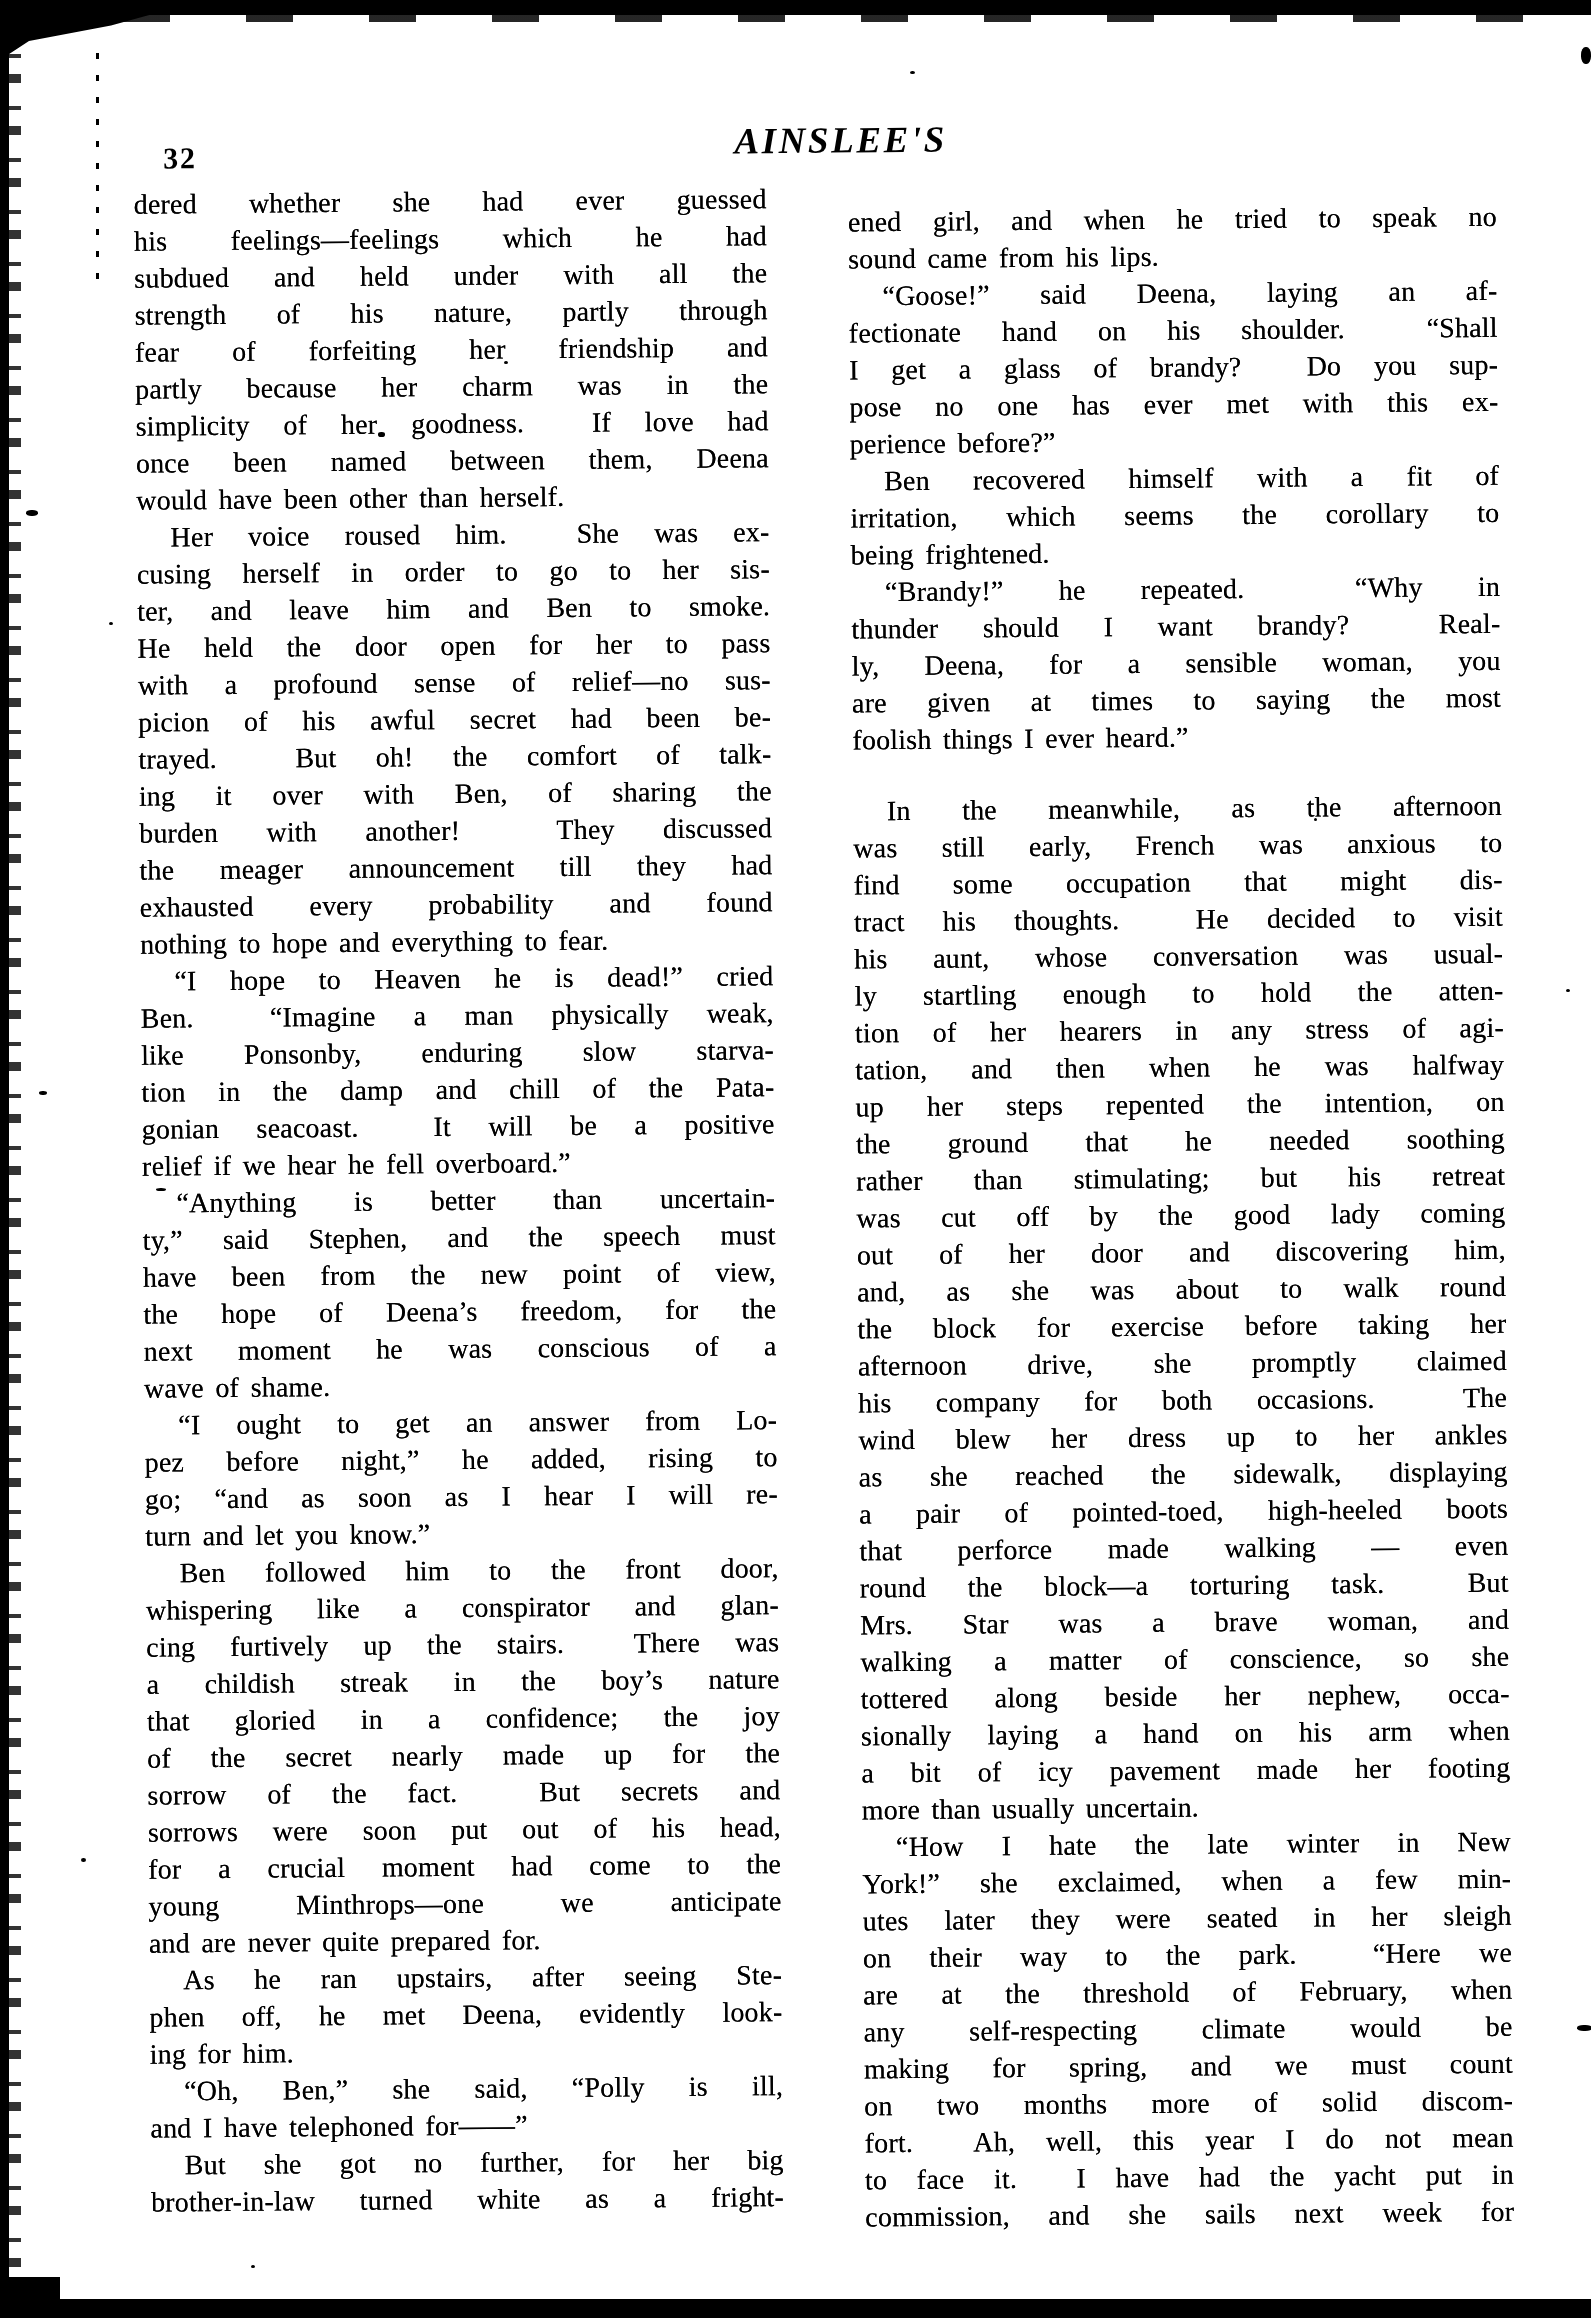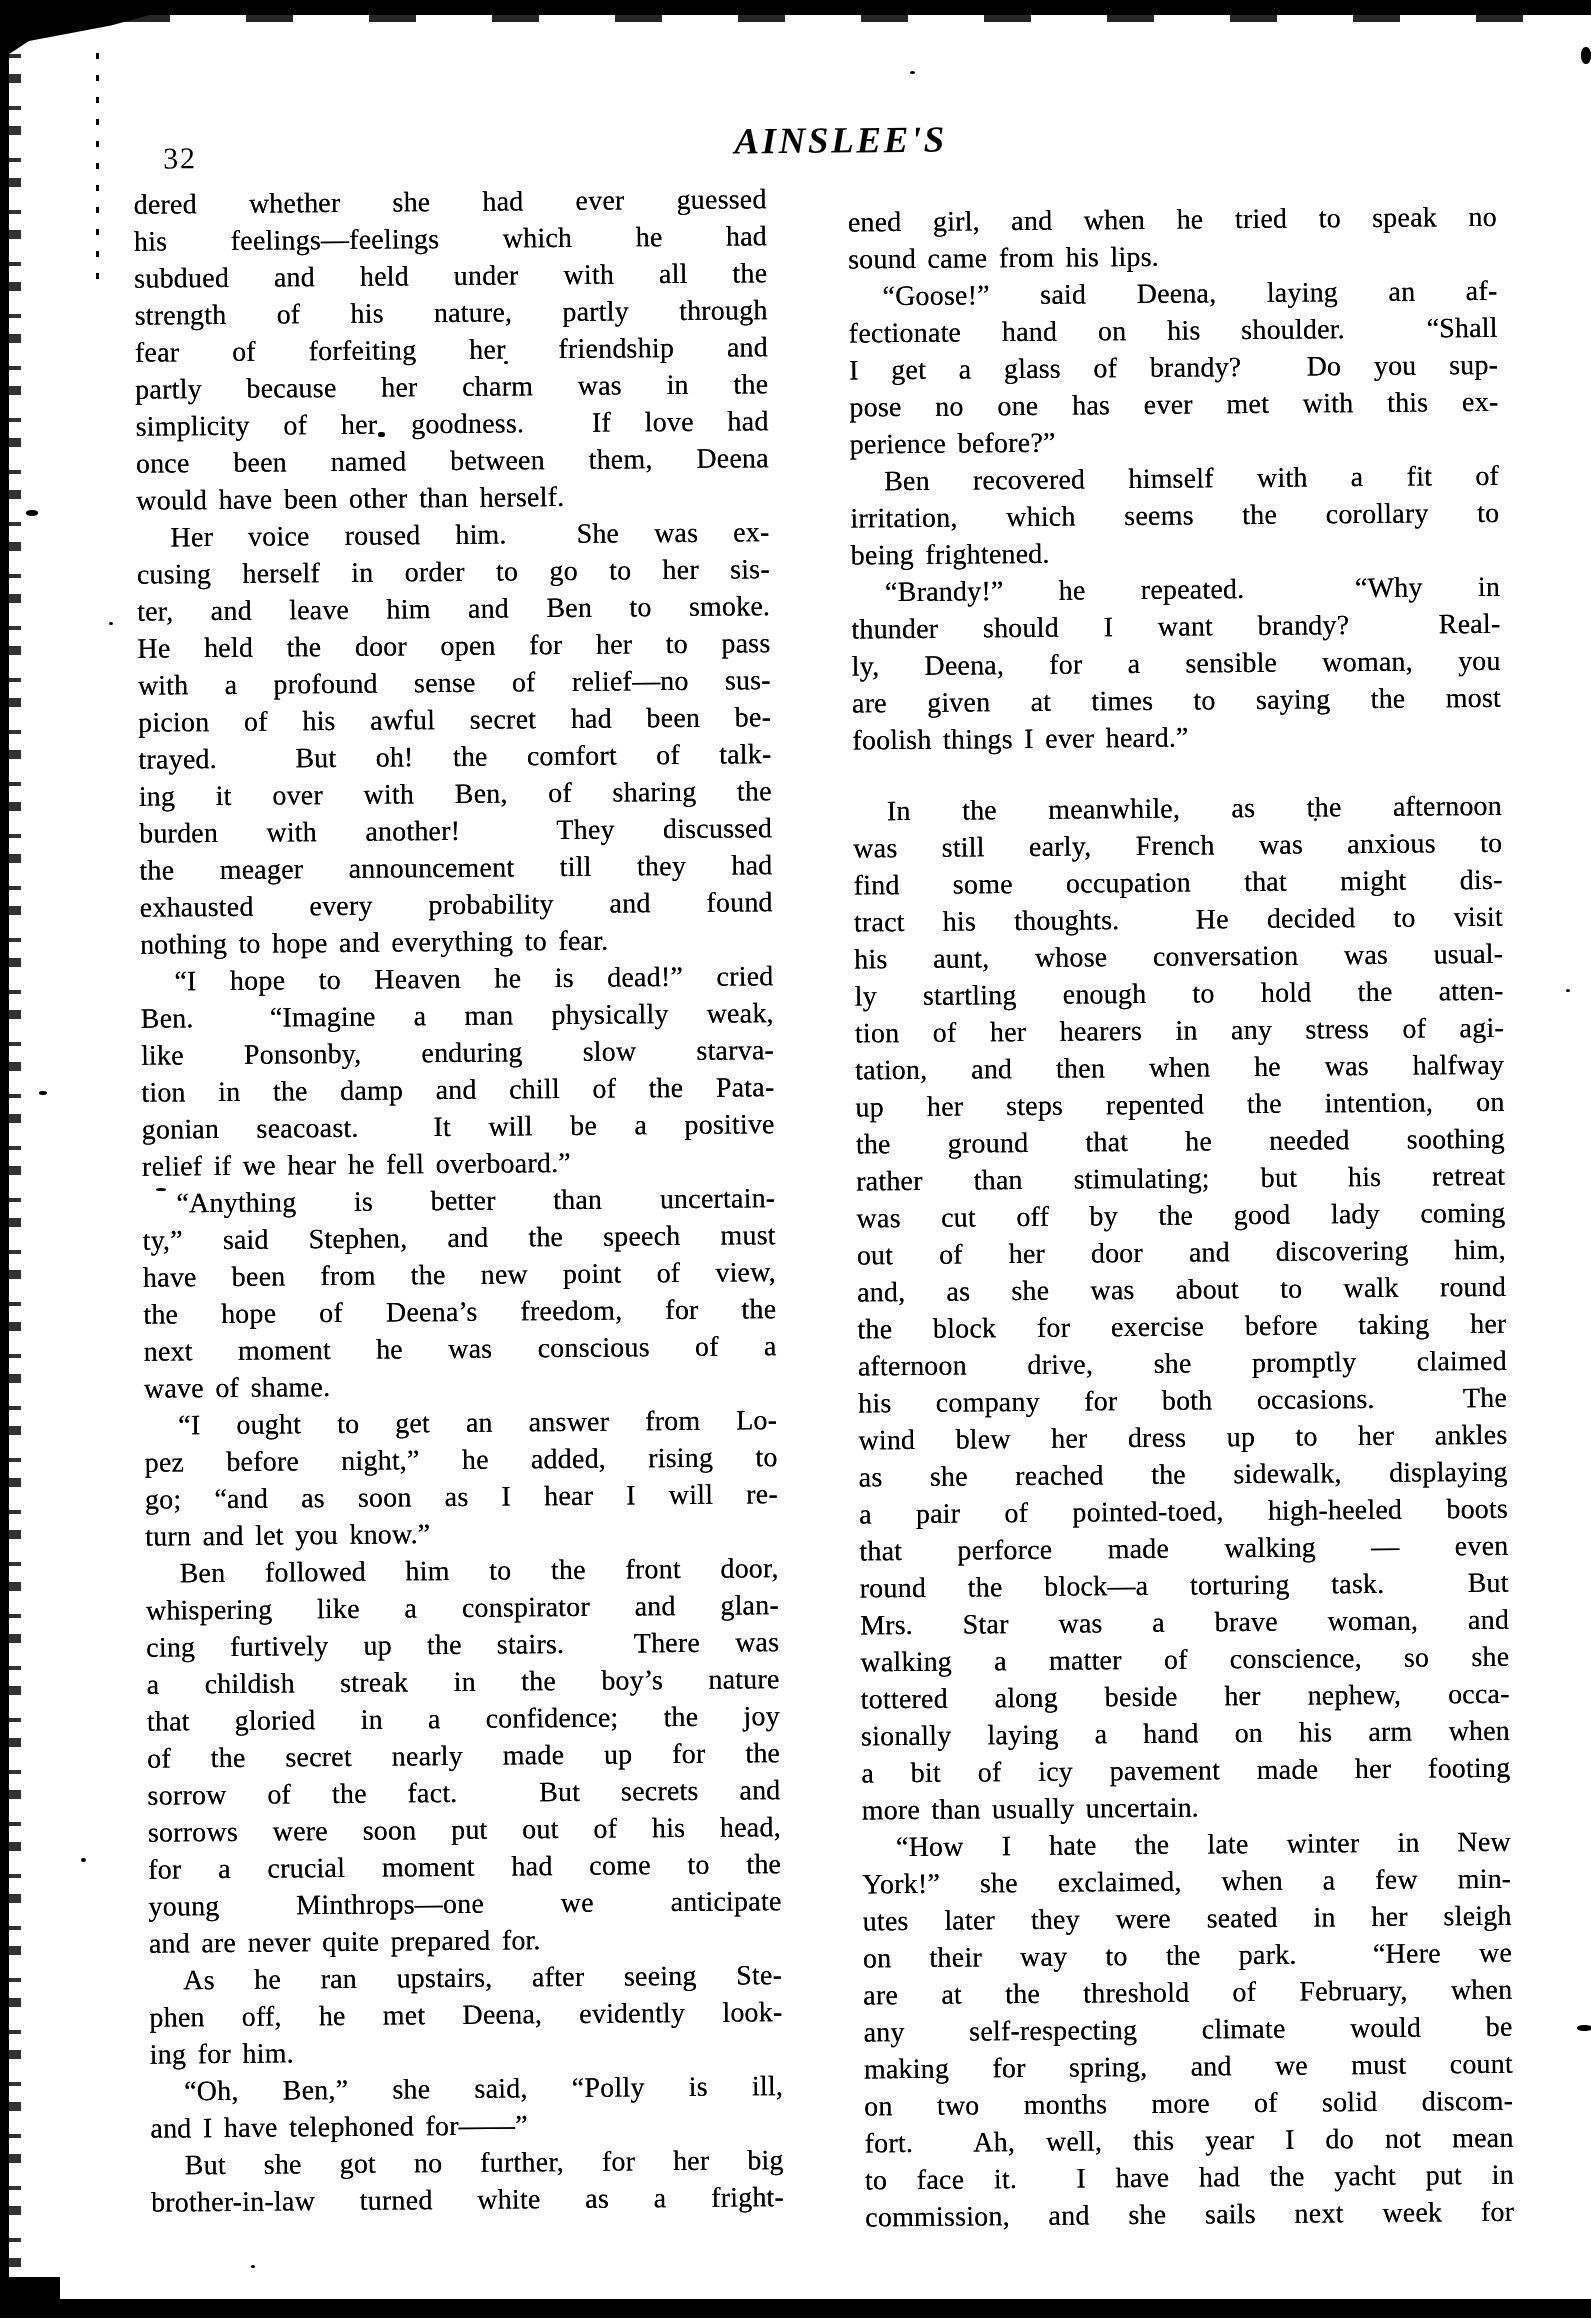--- a/index.html
+++ b/index.html
@@ -44,21 +44,21 @@
     background:repeating-linear-gradient(0deg,#000 0 6px,transparent 6px 22px);
   }
   
   .content{
     position:absolute;left:0;top:0;width:1592px;height:2319px;
     transform:rotate(-0.5deg);
     transform-origin:791px 1275px;
   }
   .pagenum{
     position:absolute;left:173px;top:136px;
-    font-size:30px;letter-spacing:1.7px;
+    font-size:30px;letter-spacing:1.7px;font-weight:bold;
   }
   .running-head{
     position:absolute;left:689px;top:119px;width:323px;
     text-align:center;font-style:italic;font-size:37px;letter-spacing:2.6px;
     font-weight:bold;
   }
   .col{
     position:absolute;
     font-size:28px;line-height:37px;
     letter-spacing:0.2px;

